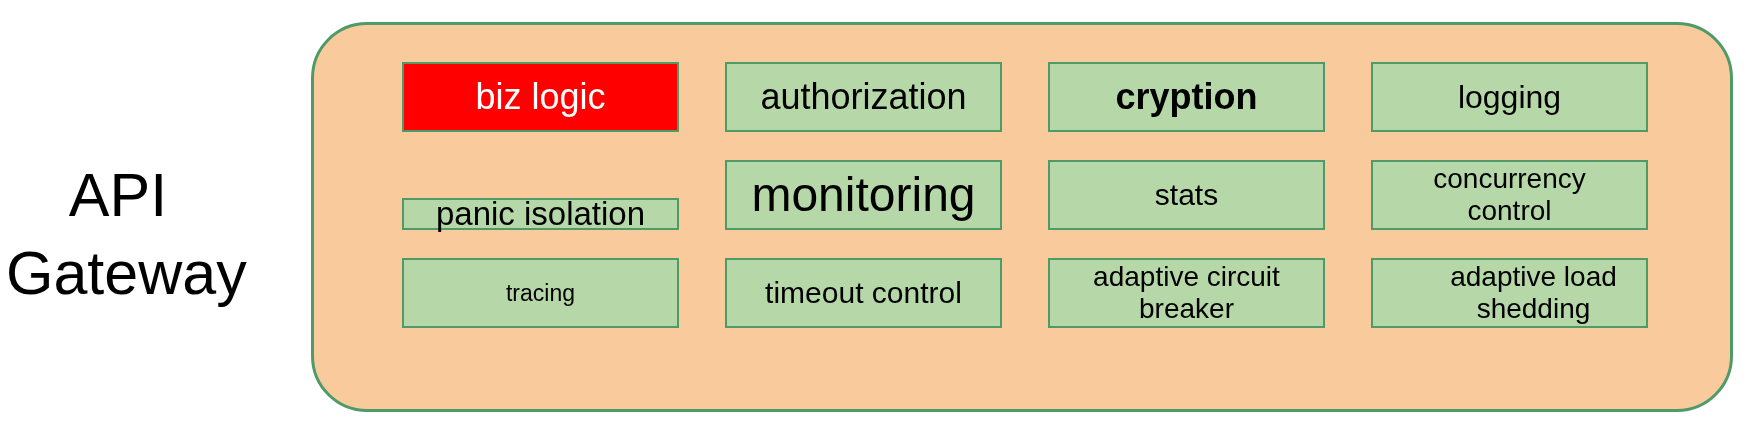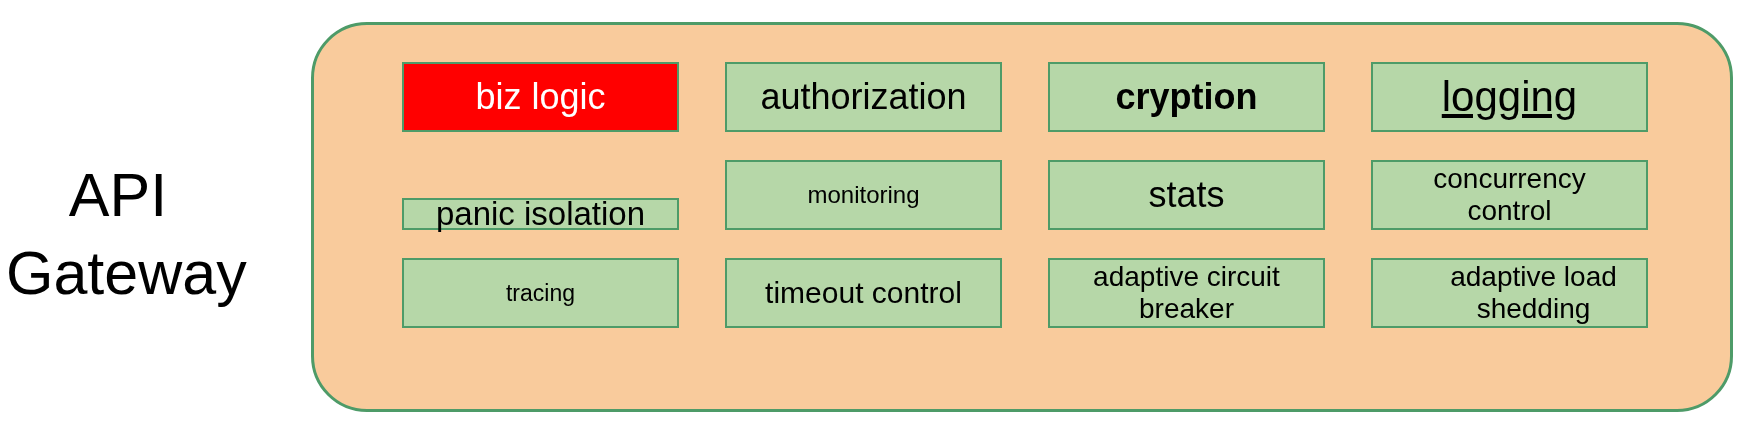--- a/index.html
+++ b/index.html
@@ -73,27 +73,27 @@
 
   <div class="gateway-container">
     <div class="module-grid">
 
       <div class="module-box highlight" style="font-size: 36px;">biz logic</div>
 
       <div class="module-box" style="font-size: 36px;">authorization</div>
 
       <div class="module-box" style="font-size: 36px; font-weight: bold;">cryption</div>
 
-      <div class="module-box" style="font-size: 42px; text-decoration: underline;">logging</div>
+      <div class="module-box" style="font-size: 32px;">logging</div>
 
       <div class="module-box" style="font-size: 33px; margin-top: 38px;">panic isolation</div>
 
-      <div class="module-box" style="font-size: 24px;">monitoring</div>
+      <div class="module-box" style="font-size: 48px;">monitoring</div>
 
-      <div class="module-box" style="font-size: 36px;">stats</div>
+      <div class="module-box" style="font-size: 30px;">stats</div>
 
       <div class="module-box" style="font-size: 28px;">concurrency
 control</div>
 
       <div class="module-box" style="font-size: 23px;">tracing</div>
 
       <div class="module-box" style="font-size: 30px;">timeout control</div>
 
       <div class="module-box" style="font-size: 28px;">adaptive circuit
 breaker</div>

